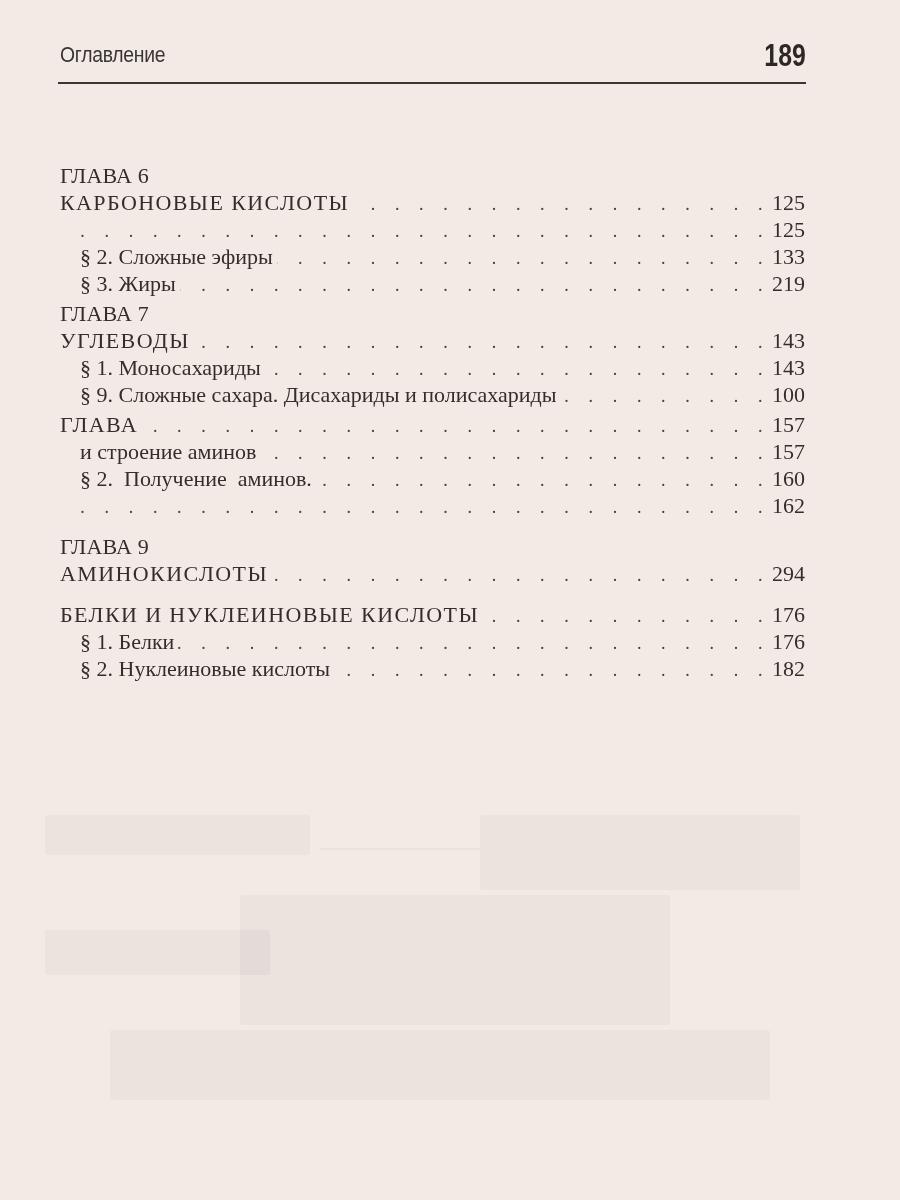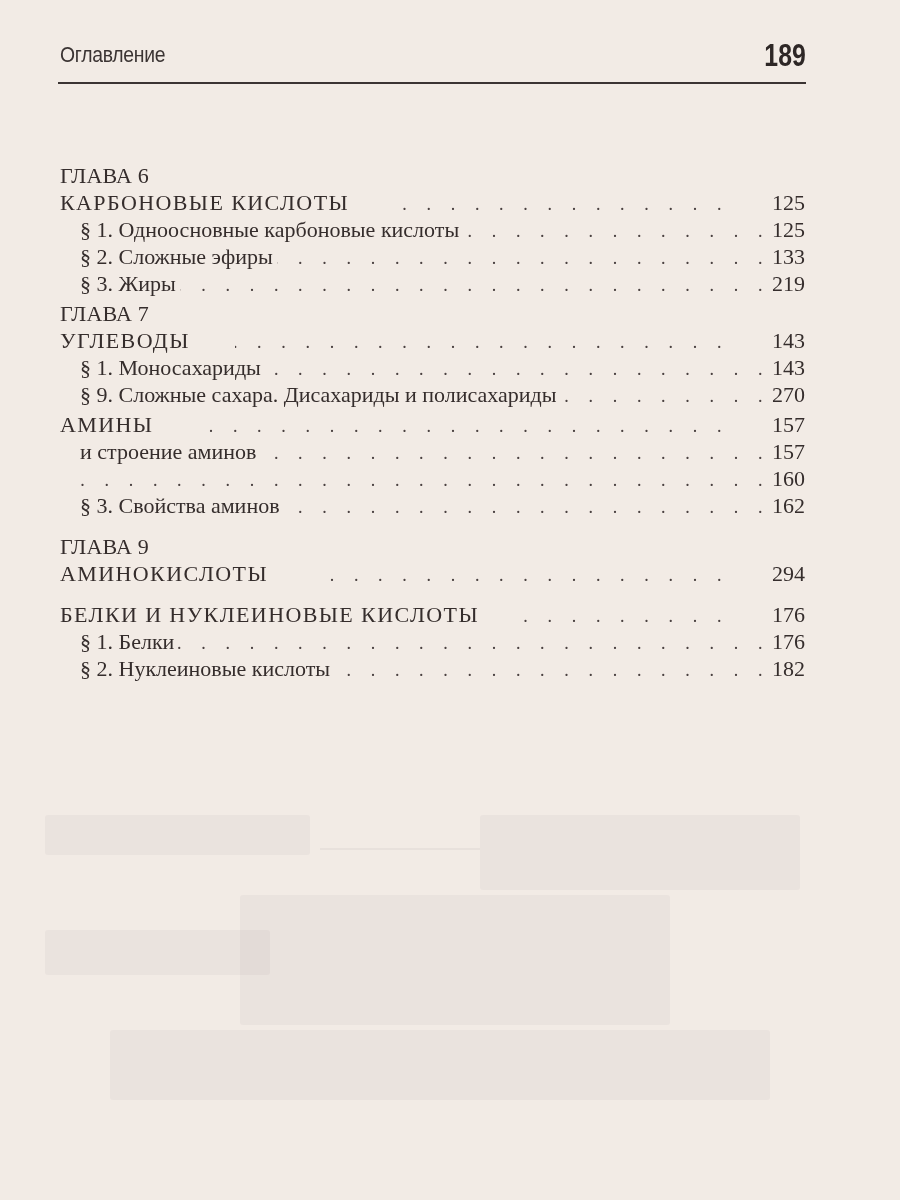--- a/index.html
+++ b/index.html
@@ -28,21 +28,21 @@
     transform: scaleX(0.8); transform-origin: right top;
   }
   .toc { position: absolute; left: 60px; top: 118px; width: 745px; margin-top: 44px; }
   .chapter-label {
     font-size: 22px; line-height: 27px; height: 27px; letter-spacing: 0.2px;
   }
   .row {
     position: relative; display: flex; align-items: baseline;
     font-size: 22px; line-height: 27px; height: 27px; white-space: nowrap;
   }
-  .row.chapter-title { letter-spacing: 1.4px; gap: 41px; }
+  .row.chapter-title { letter-spacing: 1.4px; }
   .row.section { padding-left: 20px; }
   .row .t { flex: 0 0 auto; background: #f2ebe5; padding-right: 4px; position: relative; z-index: 1; }
   .row .dots {
     flex: 1 1 auto; overflow: hidden; letter-spacing: 7.6px; color: #4a4140;
     font-size: 18px; text-align: right; direction: rtl;
   }
   .row .pg { flex: 0 0 auto; padding-left: 2px; letter-spacing: 0; }
   .multi-first { font-size: 22px; line-height: 27px; height: 27px; padding-left: 20px; white-space: nowrap; }
   .gap-ch { height: 3px; }
   .gap-big { height: 14px; }
@@ -70,21 +70,20 @@
   <div class="toc">
 
     <div>
       <div class="chapter-label">ГЛАВА 6</div>
       <div class="row chapter-title">
         <span class="t">КАРБОНОВЫЕ КИСЛОТЫ</span>
         <span class="dots">. . . . . . . . . . . . . . . . . . . . . . . . . . . . . . . . . . . . . . . . . . . . . . . . . . .</span>
         <span class="pg">125</span>
       </div>
       <div class="row section">
-        <span class="t">§ 1. Одноосновные карбоновые кислоты</span>
         <span class="dots">. . . . . . . . . . . . . . . . . . . . . . . . . . . . . . . . . . . . . . . . . . . . . . . . . . .</span>
         <span class="pg">125</span>
       </div>
       <div class="row section">
         <span class="t">§ 2. Сложные эфиры</span>
         <span class="dots">. . . . . . . . . . . . . . . . . . . . . . . . . . . . . . . . . . . . . . . . . . . . . . . . . . .</span>
         <span class="pg">133</span>
       </div>
       <div class="row section">
         <span class="t">§ 3. Жиры</span>
@@ -102,44 +101,44 @@
         <span class="pg">143</span>
       </div>
       <div class="row section">
         <span class="t">§ 1. Моносахариды</span>
         <span class="dots">. . . . . . . . . . . . . . . . . . . . . . . . . . . . . . . . . . . . . . . . . . . . . . . . . . .</span>
         <span class="pg">143</span>
       </div>
       <div class="row section">
         <span class="t">§ 9. Сложные сахара. Дисахариды и полисахариды</span>
         <span class="dots">. . . . . . . . . . . . . . . . . . . . . . . . . . . . . . . . . . . . . . . . . . . . . . . . . . .</span>
-        <span class="pg">270</span>
+        <span class="pg">100</span>
       </div>
     </div>
     <div class="gap-ch"></div>
 
     <div>
       <div class="row chapter-title">
-        <span class="t">АМИНЫ</span>
+        <span class="t">ГЛАВА</span>
         <span class="dots">. . . . . . . . . . . . . . . . . . . . . . . . . . . . . . . . . . . . . . . . . . . . . . . . . . .</span>
         <span class="pg">157</span>
       </div>
       <div>
         <div class="row section">
           <span class="t">и строение аминов</span>
           <span class="dots">. . . . . . . . . . . . . . . . . . . . . . . . . . . . . . . . . . . . . . . . . . . . . . . . . . .</span>
           <span class="pg">157</span>
         </div>
       </div>
       <div class="row section">
+        <span class="t" style="white-space:pre;">§ 2.  Получение  аминов.</span>
         <span class="dots">. . . . . . . . . . . . . . . . . . . . . . . . . . . . . . . . . . . . . . . . . . . . . . . . . . .</span>
         <span class="pg">160</span>
       </div>
       <div class="row section">
-        <span class="t">§ 3. Свойства аминов</span>
         <span class="dots">. . . . . . . . . . . . . . . . . . . . . . . . . . . . . . . . . . . . . . . . . . . . . . . . . . .</span>
         <span class="pg">162</span>
       </div>
     </div>
     <div class="gap-big"></div>
 
     <div>
       <div class="chapter-label">ГЛАВА 9</div>
       <div class="row chapter-title">
         <span class="t">АМИНОКИСЛОТЫ</span>

